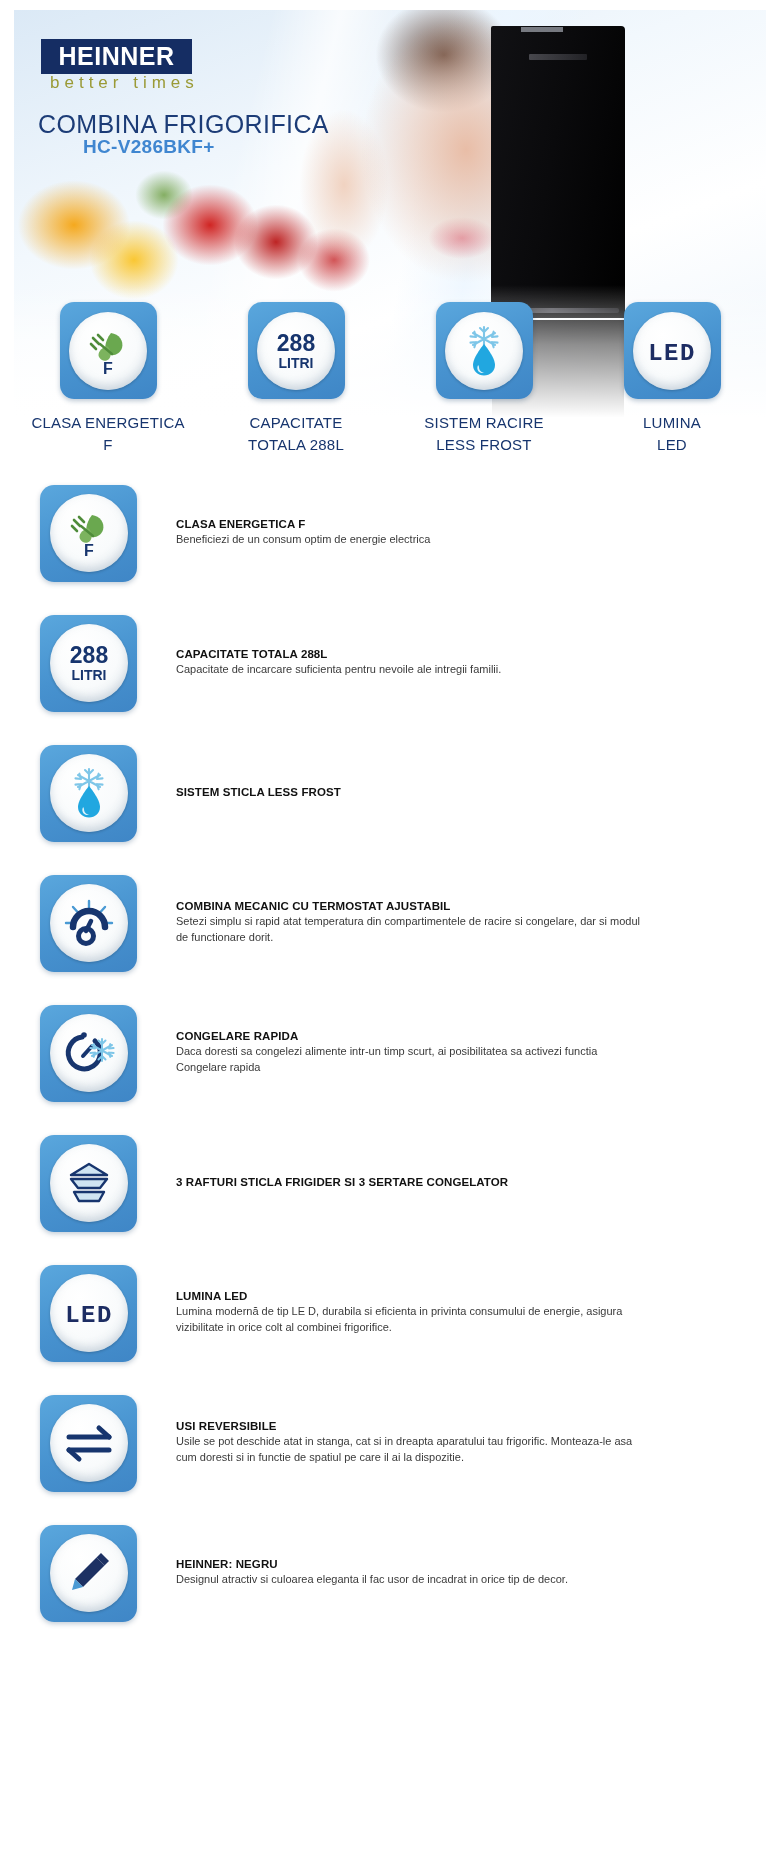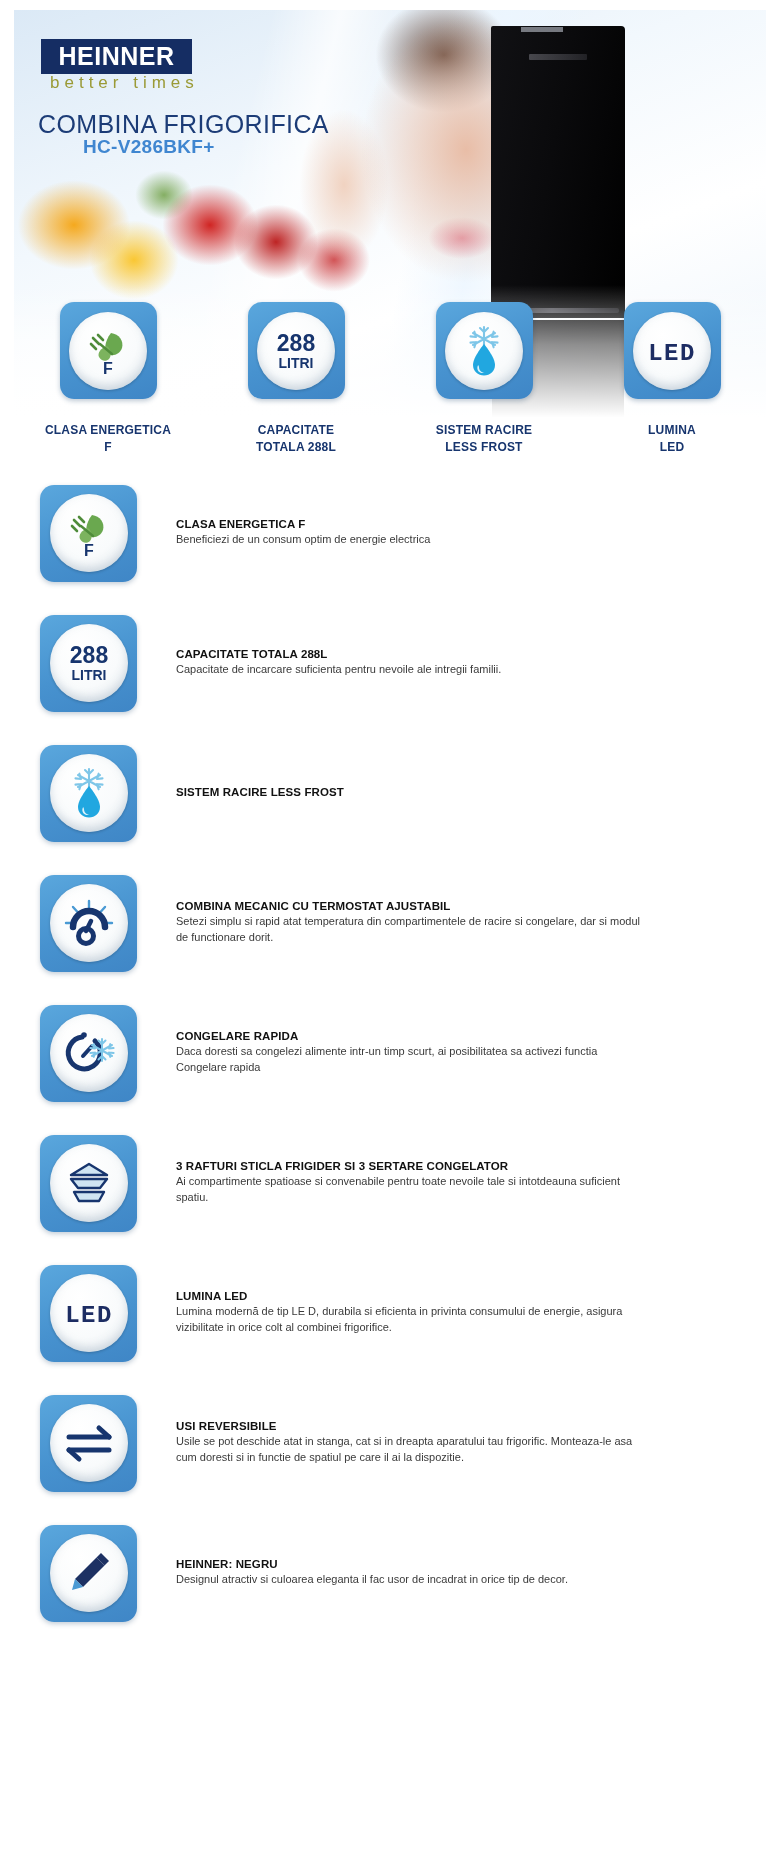--- a/index.html
+++ b/index.html
@@ -175,25 +175,25 @@
     box-shadow: 0 2px 5px rgba(20,60,100,0.28);
   }
   .badge-disc {
     width: 78px; height: 78px;
     border-radius: 50%;
     background: radial-gradient(circle at 38% 30%, #ffffff 0%, #f9fbfc 55%, #e4eaee 100%);
     box-shadow: inset 0 -4px 8px rgba(140,160,180,0.35), 0 1px 3px rgba(0,0,0,0.2);
     display: flex; align-items: center; justify-content: center;
   }
   .badge-cap {
-    margin-top: 23px;
+    margin-top: 13px;
     text-align: center;
     color: #17356e;
-    font-size: 12px;
-    font-weight: bold;
+    font-size: 15px;
+    font-weight: normal;
     line-height: 1.45;
     letter-spacing: 0.2px;
   }
 
   
   .features {
     position: absolute;
     left: 0;
     top: 468px;
     width: 780px;
@@ -378,21 +378,21 @@
             <g stroke="#7ec6e8" stroke-width="2.1" stroke-linecap="round" fill="none">
               <path d="M27 4v22M16 10l22 12M38 10L16 22"></path>
               <path d="M27 9l-4-4M27 9l4-4M19 14l-5.5-.6M19 14l-1.6-5.3M35 14l5.5-.6M35 14l1.6-5.3M19 19l-5.5.6M19 19l-1.6 5.3M35 19l5.5.6M35 19l1.6 5.3"></path>
             </g>
             <path d="M27 21c0 0 11 13 11 21 0 6.1-4.9 10.5-11 10.5S16 48.1 16 42c0-8 11-21 11-21z" fill="#21a7e0"></path>
             <path d="M22 44c0 3.2 2.3 5.6 5.6 5.9-3.9.9-7.3-1.5-7.3-5 0-1 .3-2 .8-2.9.4 .6 .9 1.3 .9 2z" fill="#ffffff" opacity="0.85"></path>
           </svg>
         </div>
       </div>
       <div class="feature-text">
-        <div class="feature-title">SISTEM RACIRE LESS FROST</div>
+        <div class="feature-title">SISTEM STICLA LESS FROST</div>
       </div>
     </div>
 
     <div class="feature">
       <div class="feature-tile">
         <div class="feature-disc">
           <svg class="ico" width="56" height="52" viewBox="0 0 56 52">
             <g stroke="#4a9ad4" stroke-width="2.4" stroke-linecap="round">
               <path d="M28 4v7M12 10l4.5 5M44 10l-4.5 5M5 26h7M44 26h7"></path>
             </g>
@@ -435,21 +435,20 @@
             <g stroke="#17356e" stroke-width="2.4" stroke-linejoin="round">
               <path d="M29 4L47 15H11z" fill="#cfe4f2"></path>
               <path d="M11 19h36l-7 9H18z" fill="#cfe4f2"></path>
               <path d="M14 32h30l-5 9H19z" fill="#cfe4f2"></path>
             </g>
           </svg>
         </div>
       </div>
       <div class="feature-text">
         <div class="feature-title">3 RAFTURI STICLA FRIGIDER SI 3 SERTARE CONGELATOR</div>
-        <div class="feature-desc">Ai compartimente spatioase si convenabile pentru toate nevoile tale si intotdeauna suficient spatiu.</div>
       </div>
     </div>
 
     <div class="feature">
       <div class="feature-tile">
         <div class="feature-disc">
           <svg class="ico" width="66" height="34" viewBox="0 0 66 34">
             <text x="33" y="26" text-anchor="middle" font-family="Liberation Mono, monospace" font-size="24" font-weight="bold" letter-spacing="1.5" fill="#1d2d63">LED</text>
           </svg>
         </div>

